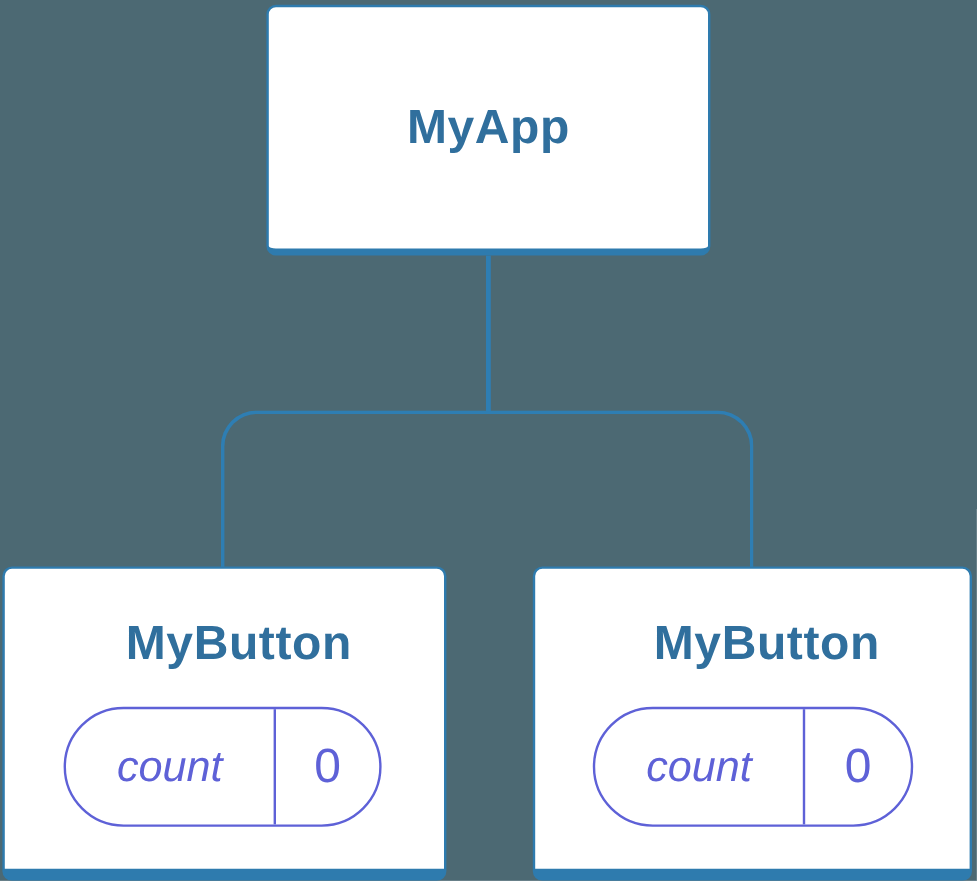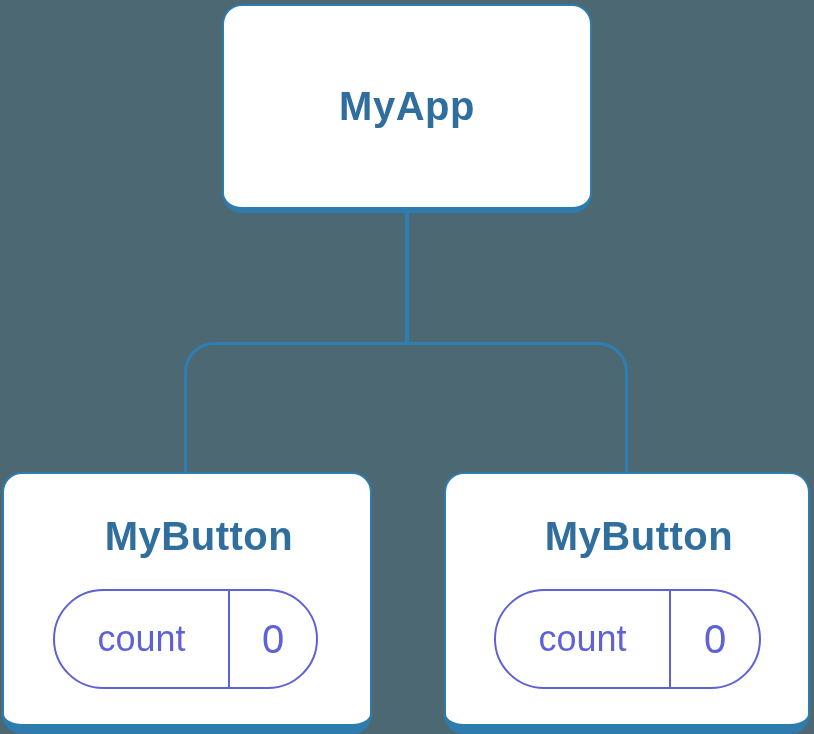--- a/index.html
+++ b/index.html
@@ -10,21 +10,21 @@
     background: #4C6973;
     overflow: hidden;
     font-family: "Liberation Sans", sans-serif;
   }
 
   
   .node-card {
     position: absolute;
     background: #FFFFFF;
     border: 2px solid #2E7BAE;
-    border-radius: 20px;
+    border-radius: 8px;
     box-sizing: border-box;
   }
   .node-root {
     left: 222px; top: 4px;
     width: 370px; height: 209px;
     border-bottom-width: 6px;
     display: flex;
     align-items: center;
     justify-content: center;
   }
@@ -85,20 +85,21 @@
   .node-child-left  .state-badge { left: 49px; }
   .node-child-right .state-badge { left: 48px; width: 267px; }
 
   .state-key {
     width: 173px;
     border-right: 2px solid #5E61D7;
     display: flex;
     align-items: center;
     justify-content: center;
     font-size: 36px;
+    font-style: italic;
   }
   .state-value {
     flex: 1;
     display: flex;
     align-items: center;
     justify-content: center;
     font-size: 40px;
   }
 </style>
 </head>

